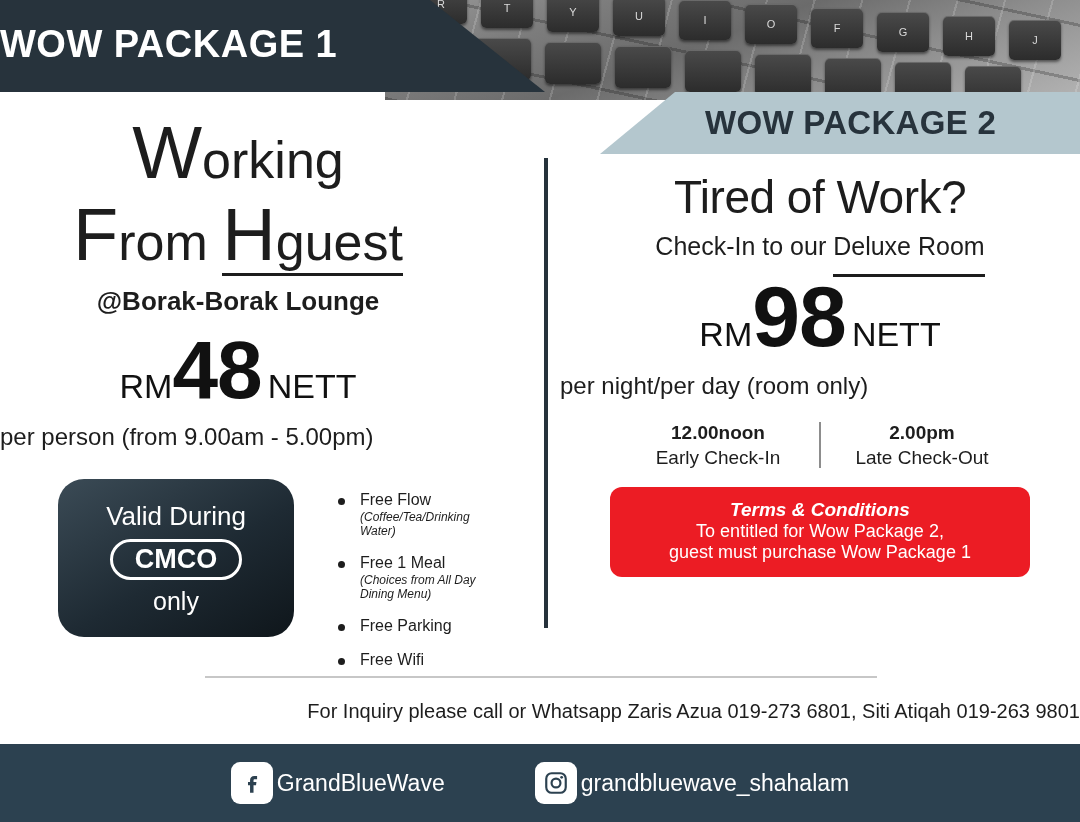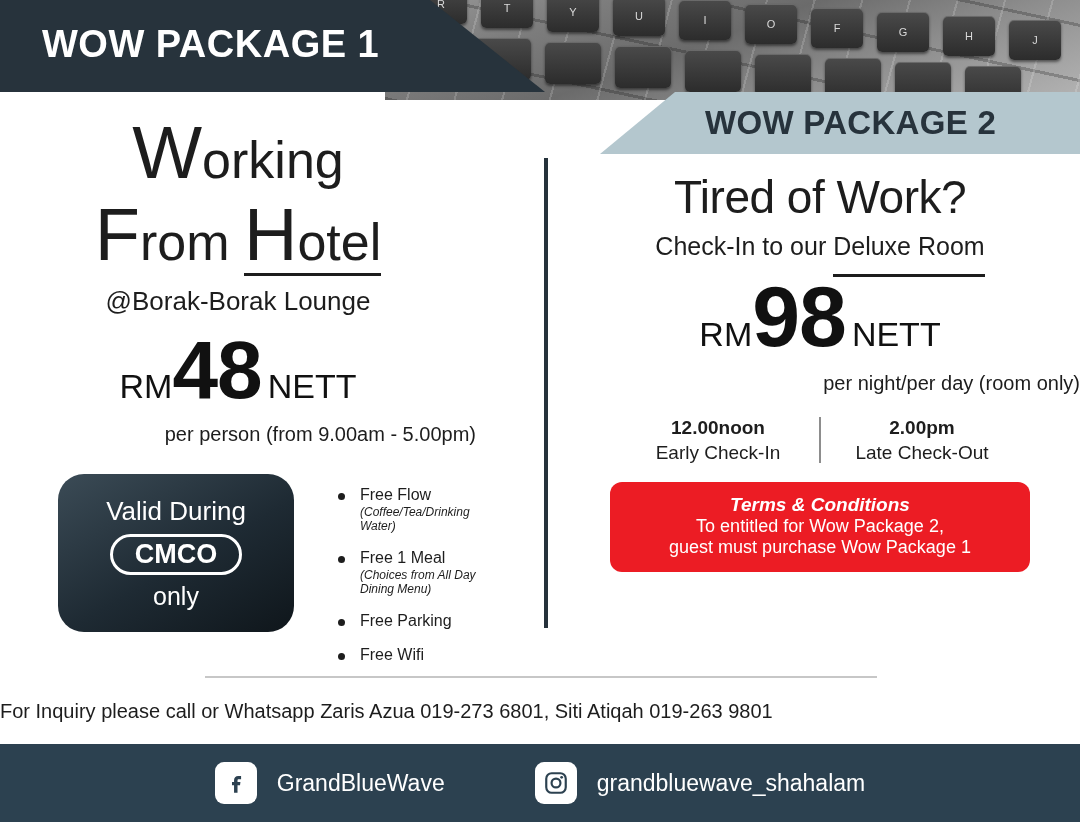--- a/index.html
+++ b/index.html
@@ -50,21 +50,20 @@
     background: #27333c;
     clip-path: polygon(0 0, 430px 0, 545px 92px, 0 92px);
     display: flex;
     align-items: center;
   }
   .header-1 .title {
     color: #ffffff;
     font-size: 38px;
     font-weight: bold;
     letter-spacing: 0.5px;
-    margin-left: 42px;
     margin-top: -4px;
   }
 
   
   .header-2 {
     position: absolute;
     top: 92px; left: 600px;
     width: 480px; height: 62px;
     background: #b4c7ce;
     clip-path: polygon(75px 0, 480px 0, 480px 62px, 0 62px);
@@ -106,34 +105,35 @@
   .wfh .l2 .cap { font-size: 74px; font-weight: 500; }
   .wfh .underline-word {
     border-bottom: 3px solid #1d1d1d;
     padding-bottom: 2px;
   }
   .lounge {
     text-align: center;
     font-size: 26px;
     color: #1d1d1d;
     margin-top: 14px;
+    font-weight: bold;
   }
   .price-row {
     display: flex;
     align-items: baseline;
     justify-content: center;
     margin-top: 6px;
     color: #111;
   }
   .price-row .cur { font-size: 34px; font-weight: 400; }
   .price-row .amt { font-size: 82px; font-weight: bold; letter-spacing: -1px; }
   .price-row .nett { font-size: 34px; font-weight: 500; margin-left: 6px; }
   .sub {
-    text-align: right;
-    font-size: 20px;
+    text-align: left;
+    font-size: 24px;
     color: #1d1d1d;
     margin-top: 6px;
   }
 
   .left-bottom {
     display: flex;
     margin-top: 28px;
     padding-left: 58px;
   }
   .cmco-box {
@@ -214,38 +214,38 @@
   .hr {
     position: absolute;
     left: 205px; top: 676px;
     width: 672px; height: 2px;
     background: #c7c7c7;
   }
   .inquiry {
     position: absolute;
     left: 0; top: 700px;
     width: 1080px;
-    text-align: left;
+    text-align: right;
     font-size: 20px;
     color: #1d1d1d;
   }
   .social-bar {
     position: absolute;
     left: 0; bottom: 0;
     width: 1080px; height: 78px;
     background: #2c4150;
     display: flex;
     align-items: center;
     justify-content: center;
     gap: 90px;
   }
   .social {
     display: flex;
     align-items: center;
-    gap: 20px;
+    gap: 4px;
     color: #ffffff;
     font-size: 23px;
   }
   .ico {
     width: 42px; height: 42px;
     background: #ffffff;
     border-radius: 9px;
     display: flex;
     align-items: center;
     justify-content: center;
@@ -288,21 +288,21 @@
 
   <div class="header-2">
     <div class="title">WOW PACKAGE 2</div>
   </div>
 
   <div class="center-divider"></div>
 
   <div class="left">
     <div class="wfh">
       <div class="l1"><span class="cap">W</span><span>orking</span></div>
-      <div class="l2"><span class="cap">F</span><span>rom</span>&nbsp;<span class="underline-word"><span class="cap">H</span><span>otel</span></span></div>
+      <div class="l2"><span class="cap">F</span><span>rom</span>&nbsp;<span class="underline-word"><span class="cap">H</span><span>guest</span></span></div>
     </div>
 
     <div class="lounge">@Borak-Borak Lounge</div>
 
     <div class="price-row">
       <span class="cur">RM</span>
       <span class="amt">48</span>
       <span class="nett">NETT</span>
     </div>
 

